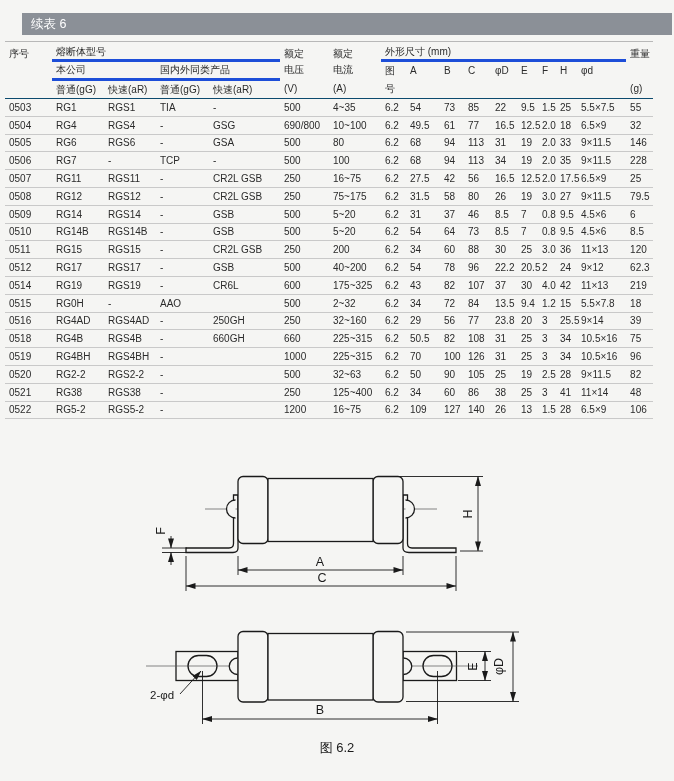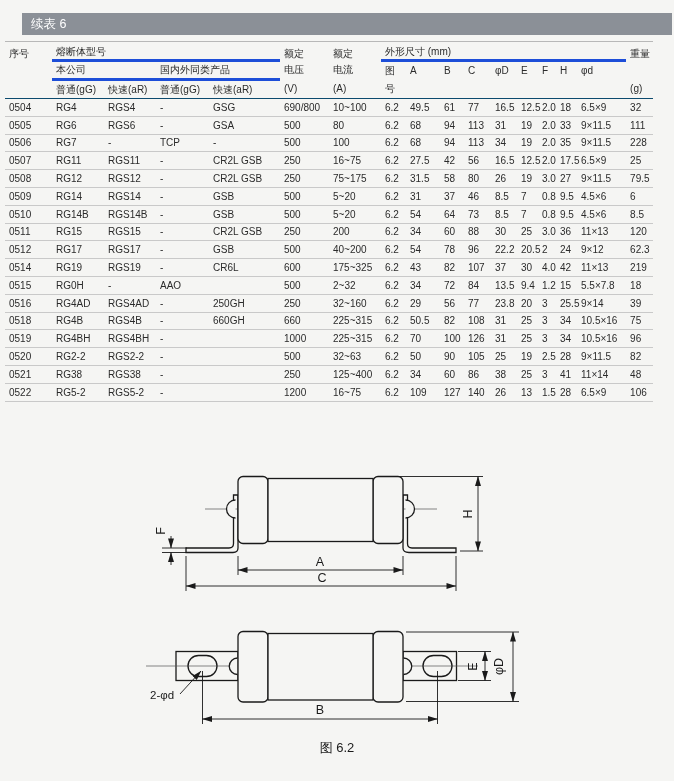--- a/index.html
+++ b/index.html
@@ -97,20 +97,39 @@
       <th>快速(aR)</th>
       <th>(V)</th>
       <th>(A)</th>
       <th>号</th>
       <th colspan="8"></th>
       <th>(g)</th>
     </tr>
   </thead>
   <tbody>
       <tr>
+        <td>0503</td>
+        <td>RG1</td>
+        <td>RGS1</td>
+        <td>TIA</td>
+        <td>-</td>
+        <td>500</td>
+        <td>4~35</td>
+        <td>6.2</td>
+        <td>54</td>
+        <td>73</td>
+        <td>85</td>
+        <td>22</td>
+        <td>9.5</td>
+        <td>1.5</td>
+        <td>25</td>
+        <td>5.5×7.5</td>
+        <td>55</td>
+      </tr>
+      <tr>
         <td>0504</td>
         <td>RG4</td>
         <td>RGS4</td>
         <td>-</td>
         <td>GSG</td>
         <td>690/800</td>
         <td>10~100</td>
         <td>6.2</td>
         <td>49.5</td>
         <td>61</td>
@@ -132,21 +151,21 @@
         <td>80</td>
         <td>6.2</td>
         <td>68</td>
         <td>94</td>
         <td>113</td>
         <td>31</td>
         <td>19</td>
         <td>2.0</td>
         <td>33</td>
         <td>9×11.5</td>
-        <td>111</td>
+        <td>146</td>
       </tr>
       <tr>
         <td>0506</td>
         <td>RG7</td>
         <td>-</td>
         <td>TCP</td>
         <td>-</td>
         <td>500</td>
         <td>100</td>
         <td>6.2</td>

